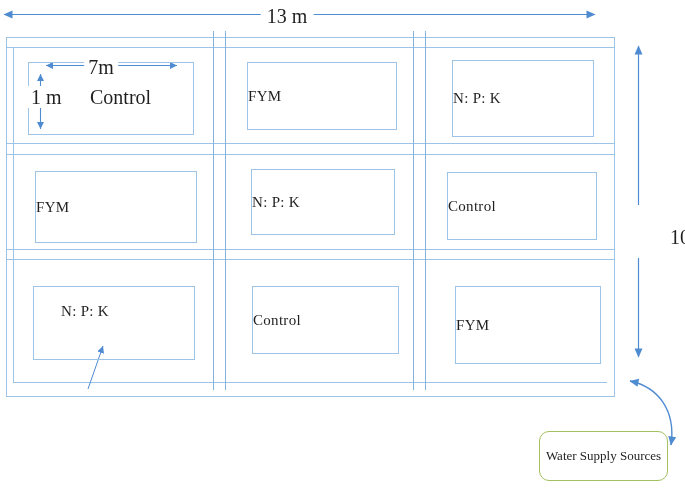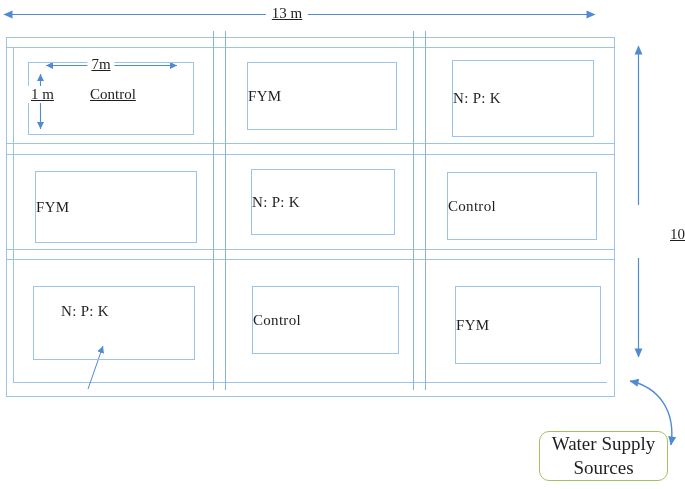--- a/index.html
+++ b/index.html
@@ -13,29 +13,29 @@
   .s-arrow{stroke:var(--arrow-blue,#4F8BD1);fill:none;}
   .f-arrow{fill:var(--arrow-blue,#4F8BD1);stroke:none;}
   .plot-box{
     position:absolute;border:1px solid var(--plot-border,#9DC3E6);
     background:transparent;display:flex;align-items:center;
     font-size:15px;letter-spacing:.3px;line-height:1;
   }
   .plot-box.block{display:block;}
   .plot-box .sub-label{position:absolute;white-space:nowrap;font-size:15px;letter-spacing:.3px;}
   .dim-label{
-    position:absolute;font-size:15px;line-height:1;background:#fff;
-    padding:1px 6px;white-space:nowrap;text-decoration:underline;
+    position:absolute;font-size:20px;line-height:1;background:#fff;
+    padding:1px 6px;white-space:nowrap;
   }
   .center-x{transform:translateX(-50%);}
   .water-box{
     position:absolute;left:539px;top:431px;width:127px;height:48px;
     border:1.5px solid var(--water-box-border,#A3C161);border-radius:10px;
     background:#fff;display:flex;align-items:center;justify-content:center;
-    text-align:center;font-size:19px;line-height:1.25;
+    text-align:center;font-size:13px;line-height:1.25;
   }
 </style>
 </head>
 <body>
 
 <div class="stage">
 
   <svg class="lines" width="685" height="489" viewBox="0 0 685 489">
     <defs>
       <marker id="arrM" markerUnits="userSpaceOnUse" markerWidth="10" markerHeight="9" refX="9" refY="4.5" orient="auto-start-reverse">

